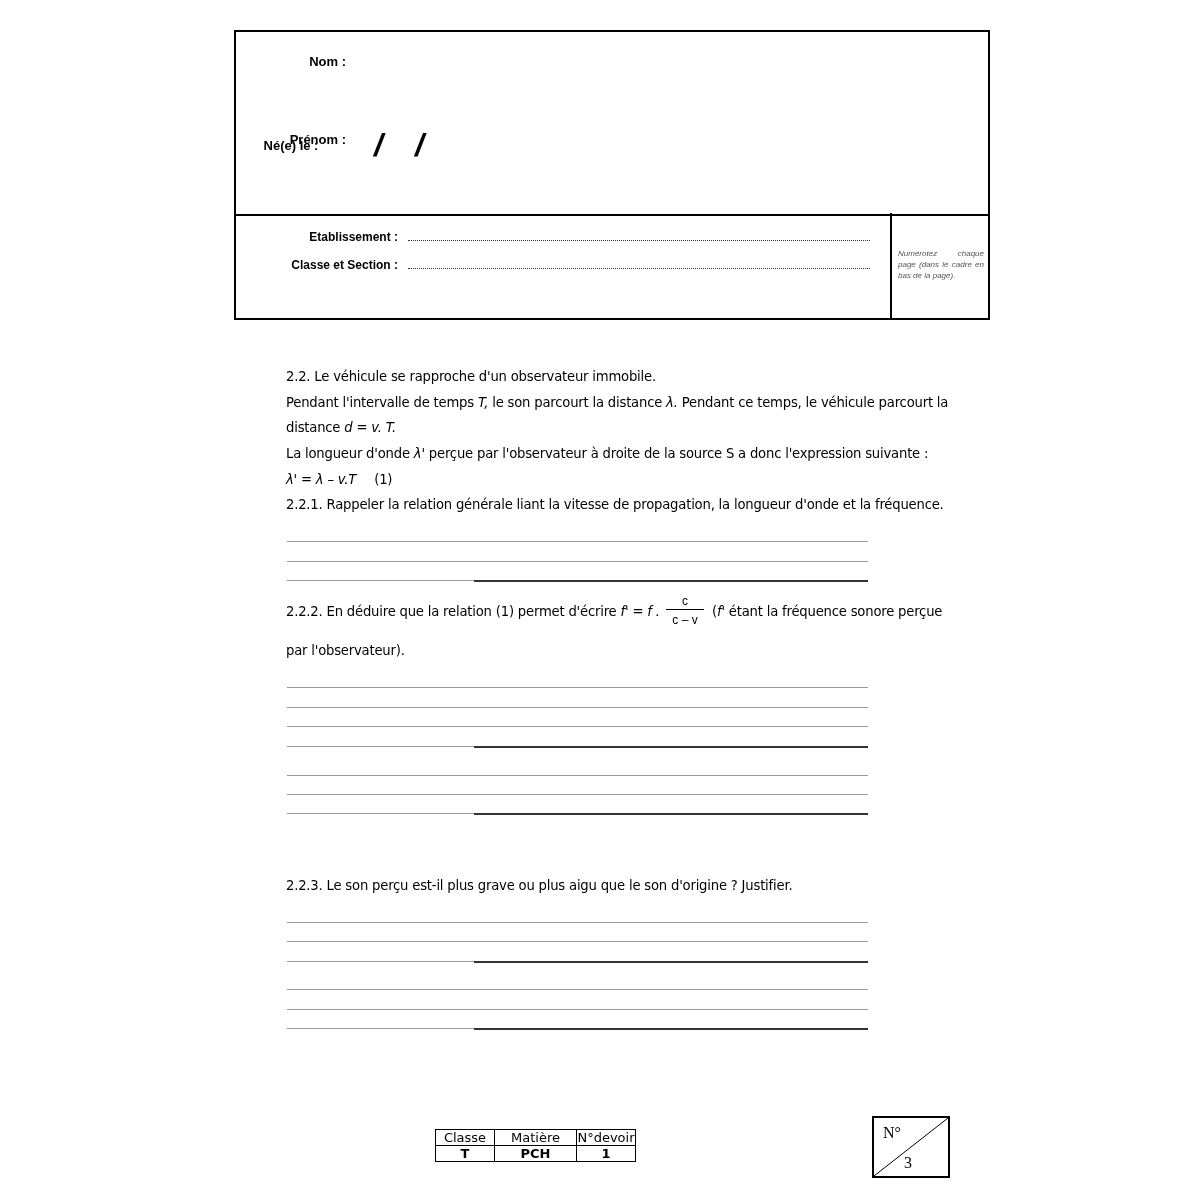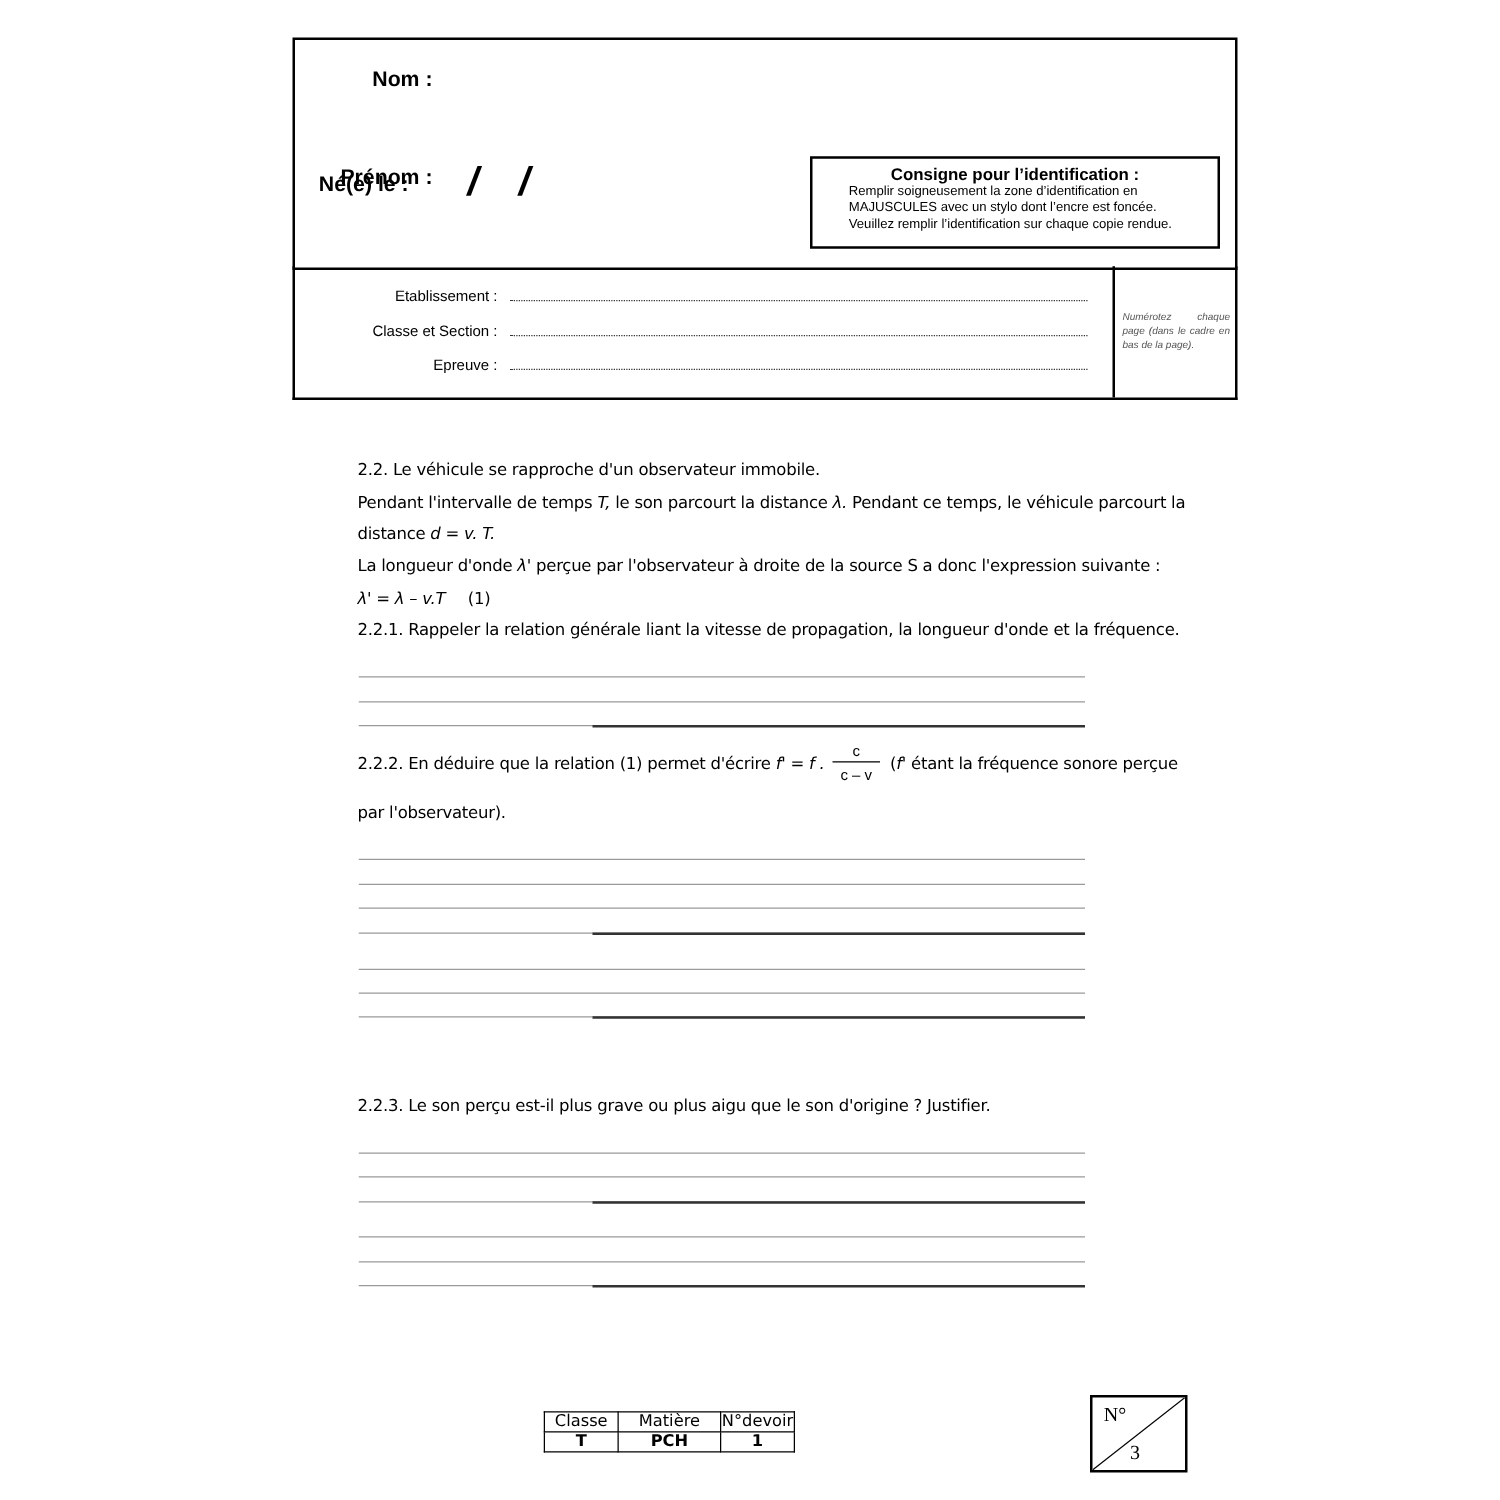--- a/index.html
+++ b/index.html
@@ -1,30 +1,30 @@
 <!DOCTYPE html>
 <html><head>
   <meta charset="utf-8">
   <style>
     html, body { margin: 0; padding: 0; background: #ffffff; }
     body { width: 1200px; height: 1200px; position: relative; overflow: hidden; color: #000; }
 
     
     #id-top { position: absolute; left: 234px; top: 30px; width: 752px; height: 182px; border: 2px solid #000; }
     #id-bottom { position: absolute; left: 234px; top: 213px; width: 752px; height: 105px; border: 2px solid #000; border-top: 0; }
-    .id-label { position: absolute; font-family: "Liberation Sans", sans-serif; font-weight: bold; font-size: 17px; text-align: right; width: 110px; }
+    .id-label { position: absolute; font-family: "Liberation Sans", sans-serif; font-weight: bold; font-size: 13px; text-align: right; width: 110px; }
     .slash { position: absolute; font-family: "Liberation Sans", sans-serif; font-weight: bold; font-size: 32px; line-height: 32px; font-style: italic; }
 
     #consigne { position: absolute; left: 412px; top: 93px; width: 324px; height: 70px; border: 2px solid #000; font-family: "Liberation Sans", sans-serif; }
     #consigne .c-title { text-align: center; font-weight: bold; font-size: 13.5px; margin-top: 5px; }
     #consigne .c-line { font-size: 10.5px; margin-left: 29px; line-height: 13px; }
 
     #school-sep { position: absolute; left: 654px; top: 0; width: 2px; height: 105px; background: #000; }
     .school-row { position: absolute; left: 0; width: 640px; height: 16px; font-family: "Liberation Sans", sans-serif; font-size: 12px; }
-    .school-row .lbl { position: absolute; right: 478px; font-weight: normal; white-space: nowrap; }
+    .school-row .lbl { position: absolute; right: 478px; font-weight: bold; white-space: nowrap; }
     .school-row .dots { position: absolute; left: 172px; width: 462px; top: 10px; border-bottom: 1.5px dotted #333; }
     #numerote { position: absolute; left: 662px; top: 35px; width: 86px; font-family: "Liberation Sans", sans-serif; font-style: italic; font-size: 8px; color: #555; text-align: justify; line-height: 11px; }
 
     
     .txt { position: absolute; left: 286px; font-family: "DejaVu Sans", sans-serif; font-size: 13.2px; white-space: nowrap; letter-spacing: -0.2px; }
     .it { font-style: italic; }
 
     
     .ans-line { position: absolute; left: 287px; width: 581px; height: 1px; background: #9a9a9a; }
     .ans-line.split::after { content: ""; position: absolute; left: 187px; right: 0; top: 0; height: 1.5px; background: #333; }
@@ -45,39 +45,29 @@
 </head>
 <body>
 
 <div id="id-top">
   <div class="id-label" style="left:0; top:22px;">Nom :</div>
   <div class="id-label" style="left:0; top:68px;margin-top:32px;">Prénom :</div>
   <div class="id-label" style="left:0; top:106px;text-align:center;">Né(e) le :</div>
   <div class="slash" style="left:138px; top:97px;">/</div>
   <div class="slash" style="left:179px; top:97px;">/</div>
 
-  <div id="consigne">
-    <div class="c-title">Consigne pour l’identification :</div>
-    <div class="c-line">Remplir soigneusement la zone d’identification en</div>
-    <div class="c-line">MAJUSCULES avec un stylo dont l’encre est foncée.</div>
-    <div class="c-line">Veuillez remplir l’identification sur chaque copie rendue.</div>
-  </div>
 </div>
 
 <div id="id-bottom">
   <div class="school-row" style="top:17px;">
     <span class="lbl">Etablissement :</span>
     <span class="dots"></span>
   </div>
   <div class="school-row" style="top:45px;">
     <span class="lbl">Classe et Section :</span>
-    <span class="dots"></span>
-  </div>
-  <div class="school-row" style="top:72px;">
-    <span class="lbl">Epreuve :</span>
     <span class="dots"></span>
   </div>
   <div id="school-sep"></div>
   <div id="numerote">Numérotez chaque page (dans le cadre en bas de la page).</div>
 </div>
 
 <div class="txt" style="top:369px;">2.2. Le véhicule se rapproche d'un observateur immobile.</div>
 
 <div class="txt" style="top:395px;">
   <span>Pendant l'intervalle de temps </span><span class="it">T,</span><span> le son parcourt la distance </span><span class="it">λ.</span><span> Pendant ce temps, le véhicule parcourt la</span>

